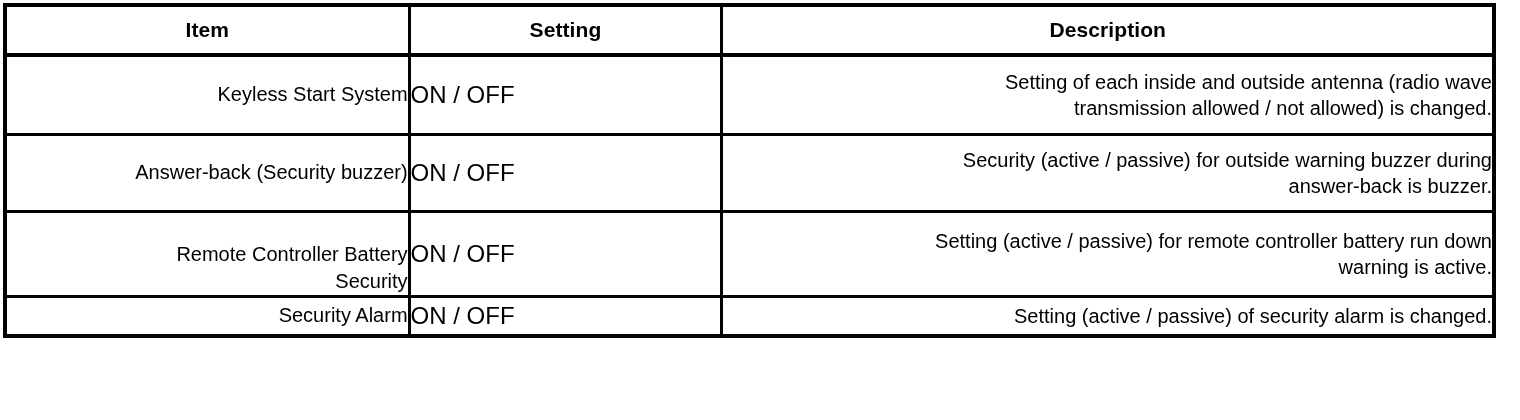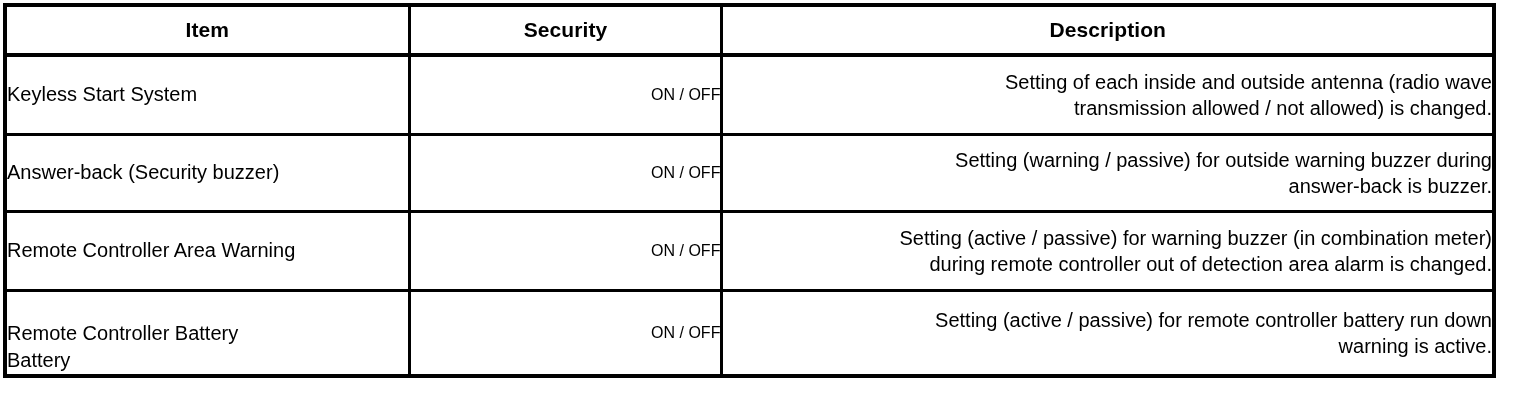--- a/index.html
+++ b/index.html
@@ -60,34 +60,34 @@
     text-align: center;
     font-weight: bold;
     font-size: 21px;
     line-height: 26px;
     height: 46px;
     vertical-align: middle;
     letter-spacing: 0.1px;
   }
 
   .cell-item {
-    text-align: left;
+    text-align: right;
     font-size: 20px;
     line-height: 27px;
     padding: 0 8px 0 15px;
     vertical-align: middle;
   }
   .cell-item.top-align {
     vertical-align: top;
     padding-top: 28px;
   }
 
   .cell-setting {
-    text-align: right;
-    font-size: 16px;
+    text-align: left;
+    font-size: 24px;
     line-height: 27px;
     vertical-align: middle;
   }
 
   .cell-desc {
     text-align: right;
     font-size: 20px;
     line-height: 26px;
     padding: 0 10px 0 14px;
     vertical-align: middle;
@@ -112,21 +112,21 @@
   <table class="settings-table">
     <colgroup>
       <col class="col-item">
       <col class="col-setting">
       <col class="col-desc">
     </colgroup>
 
     <thead>
       <tr class="hdr-row r-h">
         <th class="cell-hdr">Item</th>
-        <th class="cell-hdr">Security</th>
+        <th class="cell-hdr">Setting</th>
         <th class="cell-hdr">Description</th>
       </tr>
     </thead>
 
     <tbody>
 
       <tr class="r-1">
         <td class="cell-item">
           <span class="item-line">Keyless Start System</span>
         </td>
@@ -136,45 +136,44 @@
           <span class="desc-line">transmission allowed / not allowed) is changed.</span>
         </td>
       </tr>
 
       <tr class="r-2">
         <td class="cell-item">
           <span class="item-line">Answer-back (Security buzzer)</span>
         </td>
         <td class="cell-setting">ON / OFF</td>
         <td class="cell-desc">
-          <span class="desc-line">Setting (warning / passive) for outside warning buzzer during</span>
+          <span class="desc-line">Security (active / passive) for outside warning buzzer during</span>
           <span class="desc-line">answer-back is buzzer.</span>
         </td>
       </tr>
 
-      <tr class="r-3">
-        <td class="cell-item">
-          <span class="item-line">Remote Controller Area Warning</span>
-        </td>
-        <td class="cell-setting">ON / OFF</td>
-        <td class="cell-desc">
-          <span class="desc-line">Setting (active / passive) for warning buzzer (in combination meter)</span>
-          <span class="desc-line">during remote controller out of detection area alarm is changed.</span>
-        </td>
-      </tr>
 
       <tr class="r-4">
         <td class="cell-item top-align">
           <span class="item-line">Remote Controller Battery</span>
-          <span class="item-line">Battery</span>
+          <span class="item-line">Security</span>
         </td>
         <td class="cell-setting">ON / OFF</td>
         <td class="cell-desc">
           <span class="desc-line">Setting (active / passive) for remote controller battery run down</span>
           <span class="desc-line">warning is active.</span>
         </td>
       </tr>
 
+      <tr class="r-5">
+        <td class="cell-item">
+          <span class="item-line">Security Alarm</span>
+        </td>
+        <td class="cell-setting">ON / OFF</td>
+        <td class="cell-desc">
+          <span class="desc-line">Setting (active / passive) of security alarm is changed.</span>
+        </td>
+      </tr>
 
     </tbody>
   </table>
 
 </div>
 
 </body></html>

